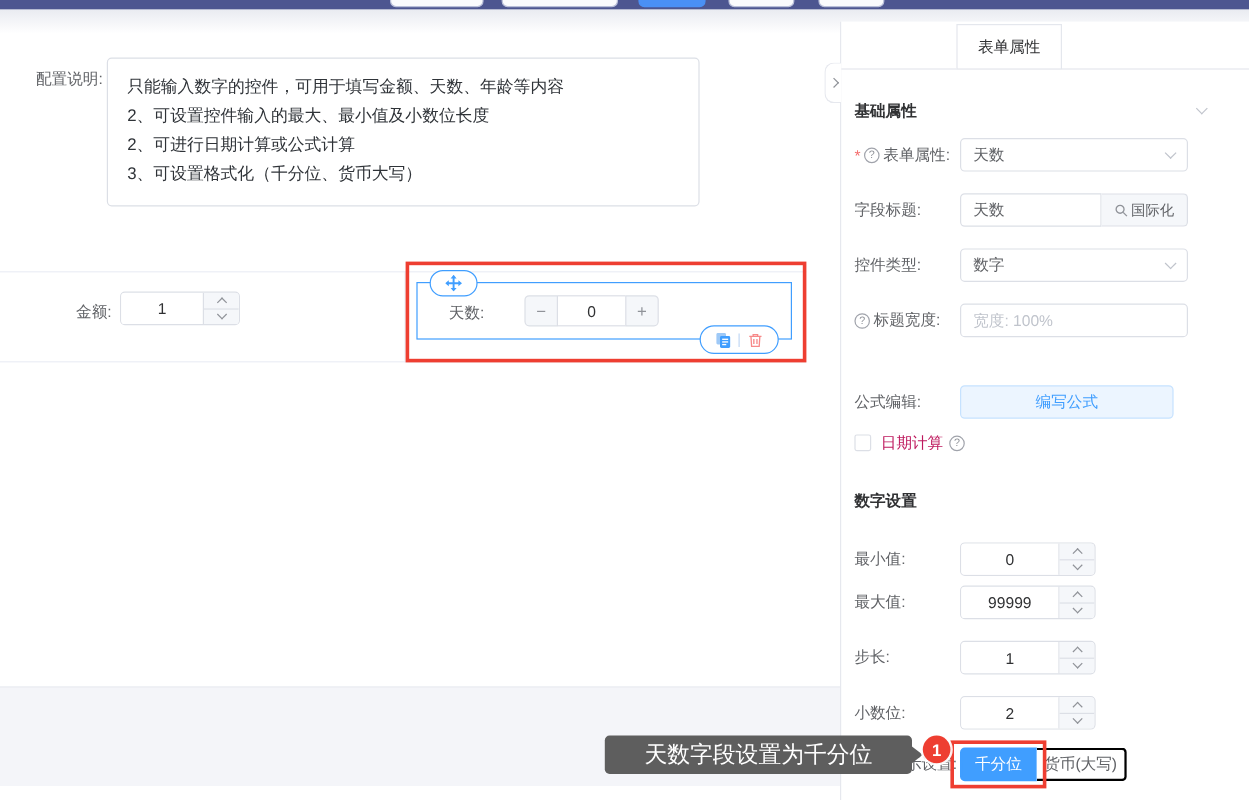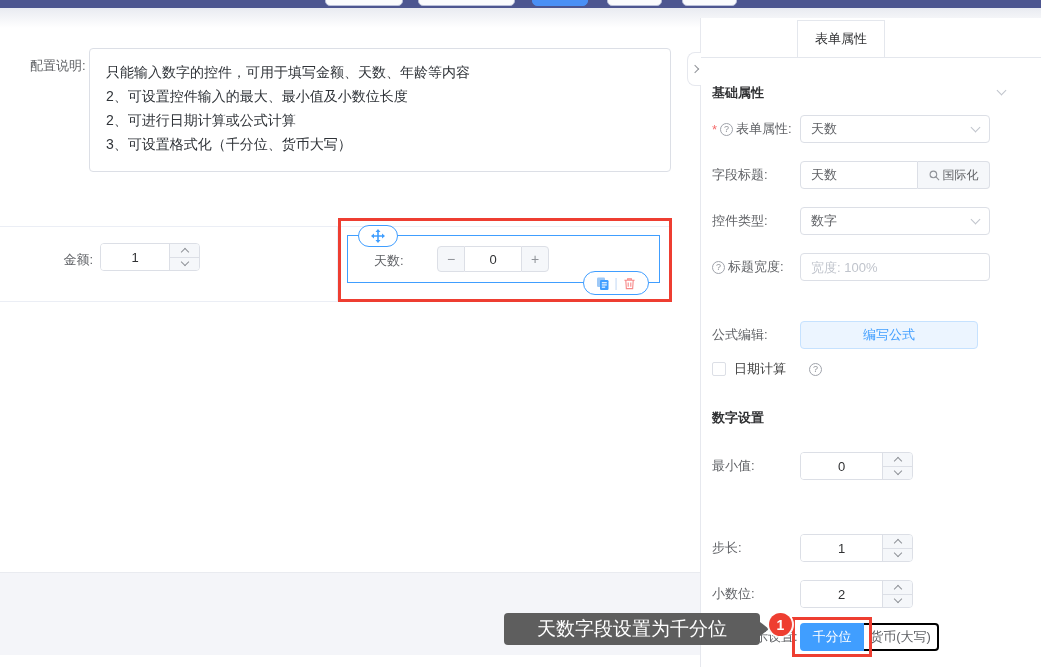--- a/index.html
+++ b/index.html
@@ -7,21 +7,21 @@
   #screen { position:relative; width:1041px; height:667px; overflow:hidden; background:#fff; }
 
   
   .topbar { position:absolute; left:0; top:0; width:1041px; height:8px; background:#4d5690; overflow:hidden; }
   .topbtn { position:absolute; top:-16px; height:22px; background:#fafbfd; border:1px solid #b9bfd9; border-radius:5px; }
   .topbtn.blue { background:#4a90f5; border-color:#4a90f5; }
   .topgap { position:absolute; left:0; top:8px; width:1041px; height:20px; background:linear-gradient(#e9ebf1,#ffffff); }
 
   
   .lbl { position:absolute; font-size:13px; color:#606266; white-space:nowrap; }
-  .desc-box { position:absolute; left:89px; top:48px; width:582px; height:124px; border:1px solid #dcdfe6; border-radius:4px; background:#fff; padding:11px 16px; }
+  .desc-box { position:absolute; left:89px; top:48px; width:494px; height:124px; border:1px solid #dcdfe6; border-radius:4px; background:#fff; padding:11px 16px; }
   .desc-box div { font-size:14px; line-height:24px; color:#2f3338; white-space:nowrap; }
   .hline { position:absolute; height:1px; background:#ebeef5; }
   .vline { position:absolute; width:1px; background:#ebeef5; }
   .gray-strip { position:absolute; left:0; top:572px; width:700px; height:83px; background:#f4f5f9; border-top:1px solid #e9ebf0; }
   .bottom-strip { position:absolute; left:0; top:655px; width:700px; height:12px; background:#fff; }
 
   
   .num-input { position:absolute; display:flex; height:28px; border:1px solid #dcdfe6; border-radius:4px; background:#fff; overflow:hidden; }
   .num-input input { flex:1; min-width:0; border:none; outline:none; text-align:center; font-size:13px; color:#303133; background:#fff; font-family:inherit; }
   .spinner { width:30px; border-left:1px solid #dcdfe6; display:flex; flex-direction:column; }
@@ -196,41 +196,55 @@
     <input class="txt-input" style="width: 190px; border-radius: 4px;" placeholder="宽度: 100%">
   </div>
 
   <div class="prow" style="top:305px;margin-top:16px;">
     <span class="plabel">公式编辑:</span>
     <button class="formula-btn">编写公式</button>
   </div>
 
   <div class="prow" style="top:355px;">
     <span class="checkbox"></span>
-    <span style="font-size:13px;color:#404040;margin:0 23px 0 8px;">日期计算</span>
+    <span style="font-size:13px;color:#be185d;margin:0 5px 0 8px;">日期计算</span>
     <span class="qicon">?</span>
   </div>
 
   <span class="sec-title" style="left:712px;top:409px;">数字设置</span>
 
   <div class="prow" style="top:452px;">
     <span class="plabel">最小值:</span>
     <div class="num-input" style="position:relative;width:113px;">
       <input value="0" style="">
       <div class="spinner">
         <div class="spin-btn">
             <span class="cv cv-up"></span>
           </div>
         <div class="spin-btn">
             <span class="cv cv-down"></span>
           </div>
       </div>
     </div>
   </div>
 
+  <div class="prow" style="top:488px;">
+    <span class="plabel">最大值:</span>
+    <div class="num-input" style="position:relative;width:113px;">
+      <input value="99999" style="">
+      <div class="spinner">
+        <div class="spin-btn">
+            <span class="cv cv-up"></span>
+          </div>
+        <div class="spin-btn">
+            <span class="cv cv-down"></span>
+          </div>
+      </div>
+    </div>
+  </div>
 
   <div class="prow" style="top:534px;">
     <span class="plabel">步长:</span>
     <div class="num-input" style="position:relative;width:113px;">
       <input value="1" style="">
       <div class="spinner">
         <div class="spin-btn">
             <span class="cv cv-up"></span>
           </div>
         <div class="spin-btn">

